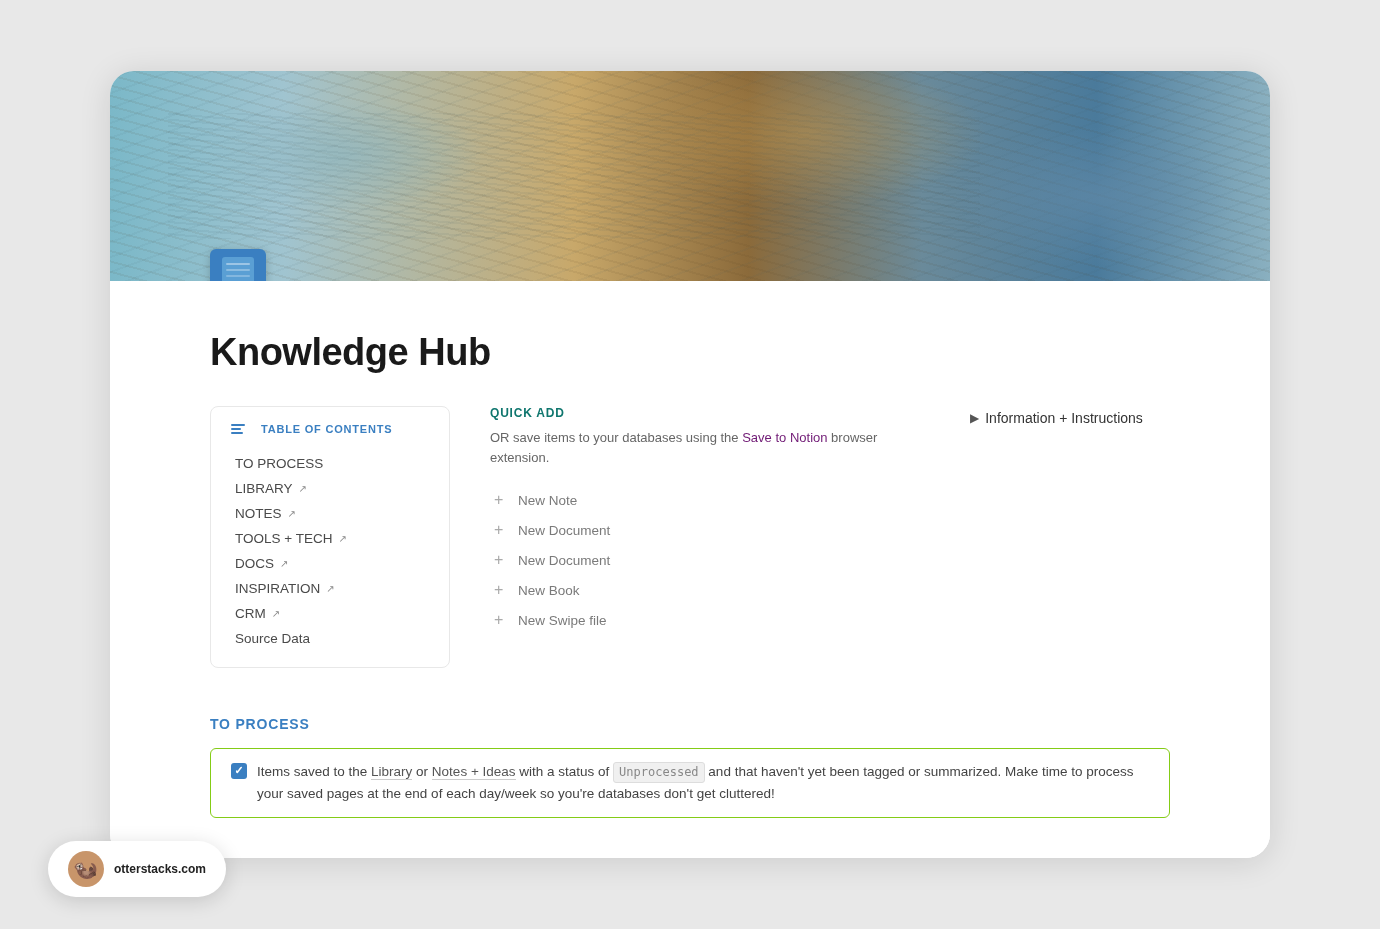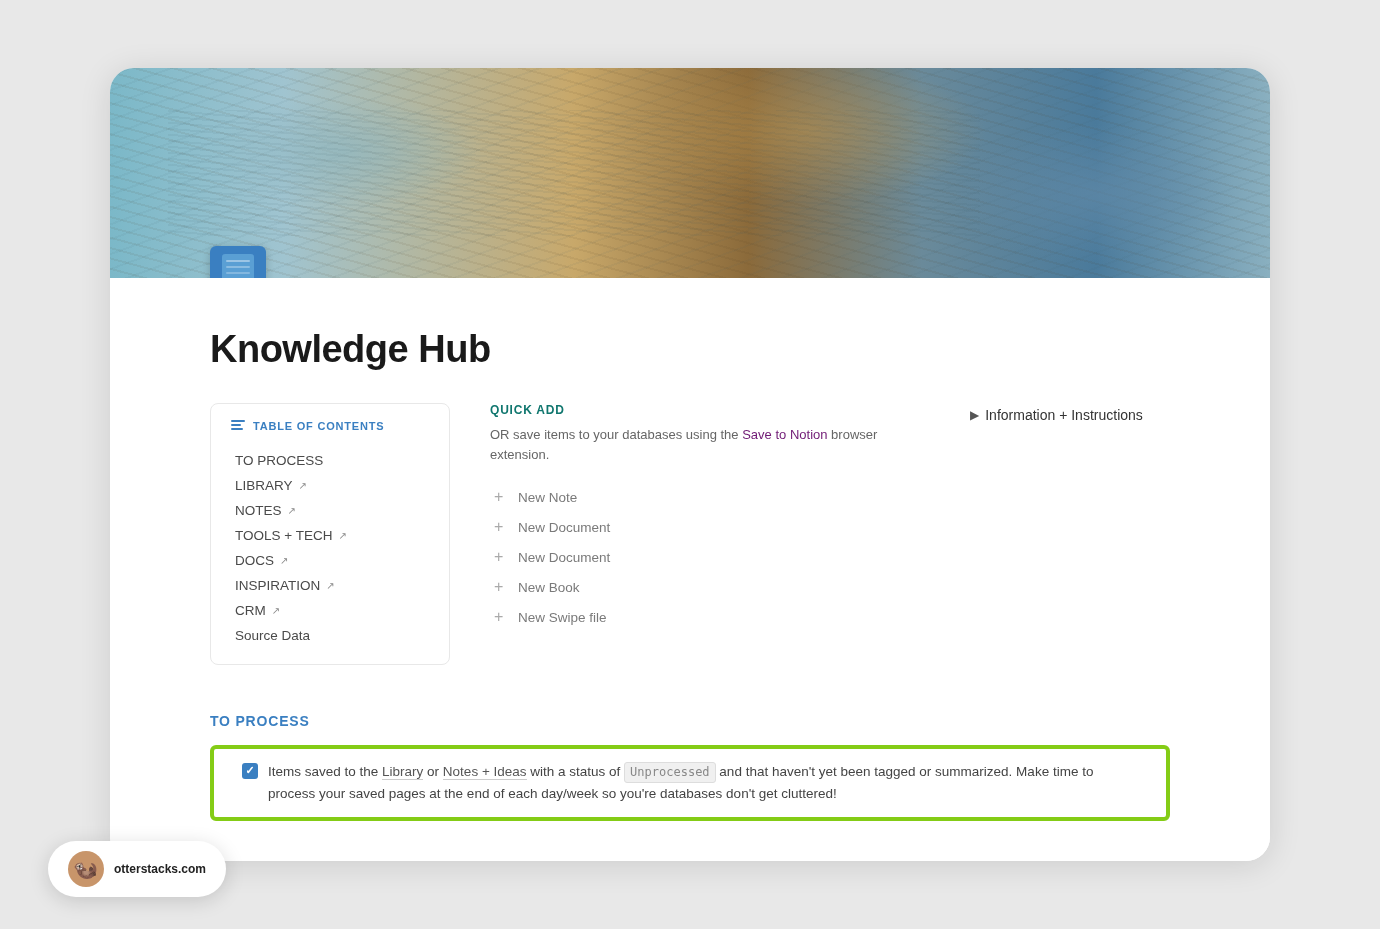--- a/index.html
+++ b/index.html
@@ -152,21 +152,22 @@
     
     .toc-card {
       background: #fff;
       border: 1px solid #e8e8e8;
       border-radius: 8px;
       padding: 16px 20px;
     }
 
     .toc-header {
       display: flex;
-      gap: 8px;
+      align-items: center;
+      gap: 16px;
       margin-bottom: 16px;
     }
 
     .toc-header-icon {
       display: flex;
       flex-direction: column;
       gap: 2px;
     }
 
     .toc-header-icon span {
@@ -283,22 +284,22 @@
       color: #3a7fc1;
       letter-spacing: 0.8px;
       text-transform: uppercase;
       margin-bottom: 16px;
     }
 
     .process-description {
       display: flex;
       align-items: flex-start;
       gap: 10px;
-      padding: 12px 28px;
-      border: 4px solid #84cc16;
+      padding: 12px 20px;
+      border: 1px solid #84cc16;
       border-radius: 6px;
       font-size: 13.5px;
       color: #444;
       line-height: 1.6;
     }
 
     .checkbox-checked {
       width: 16px;
       height: 16px;
       background: #3a7fc1;

